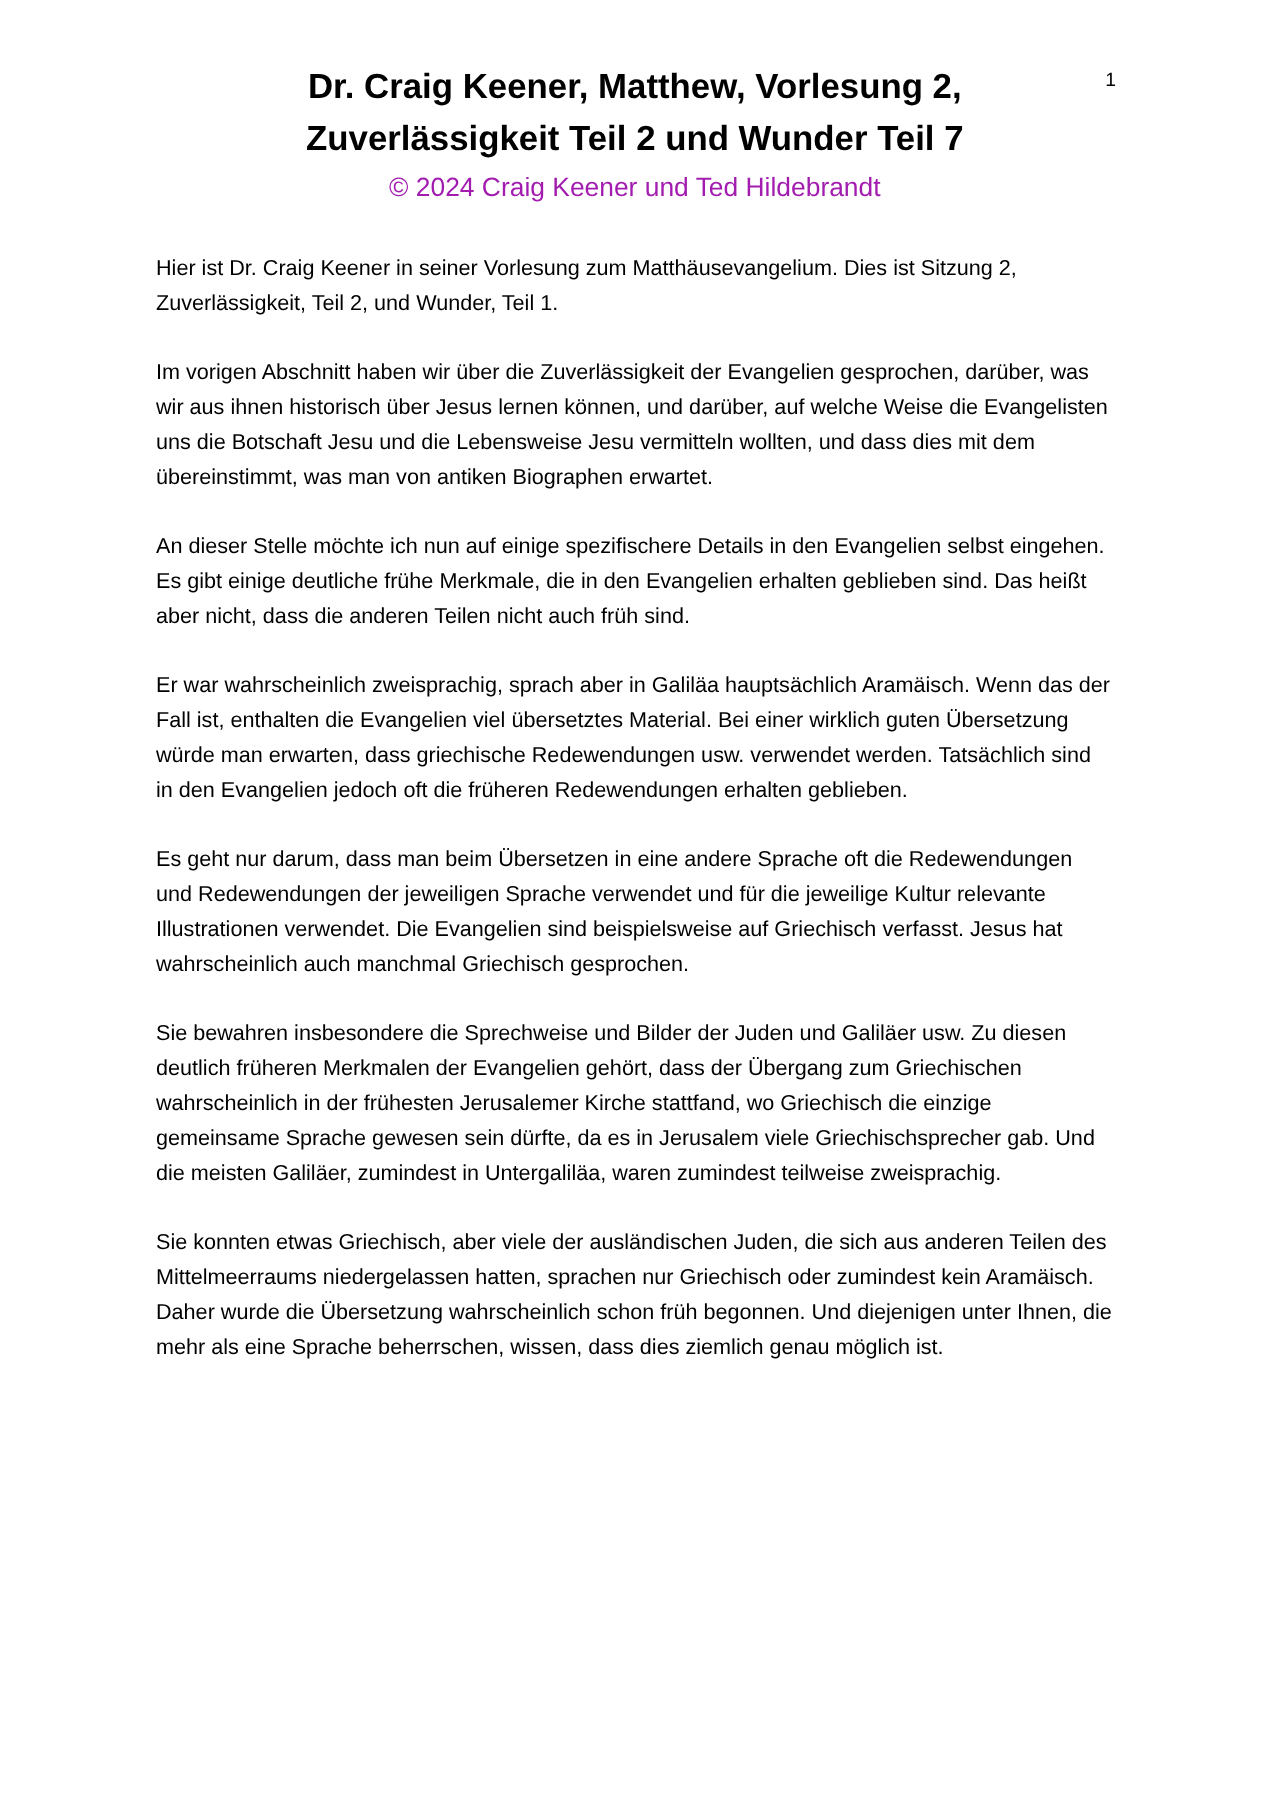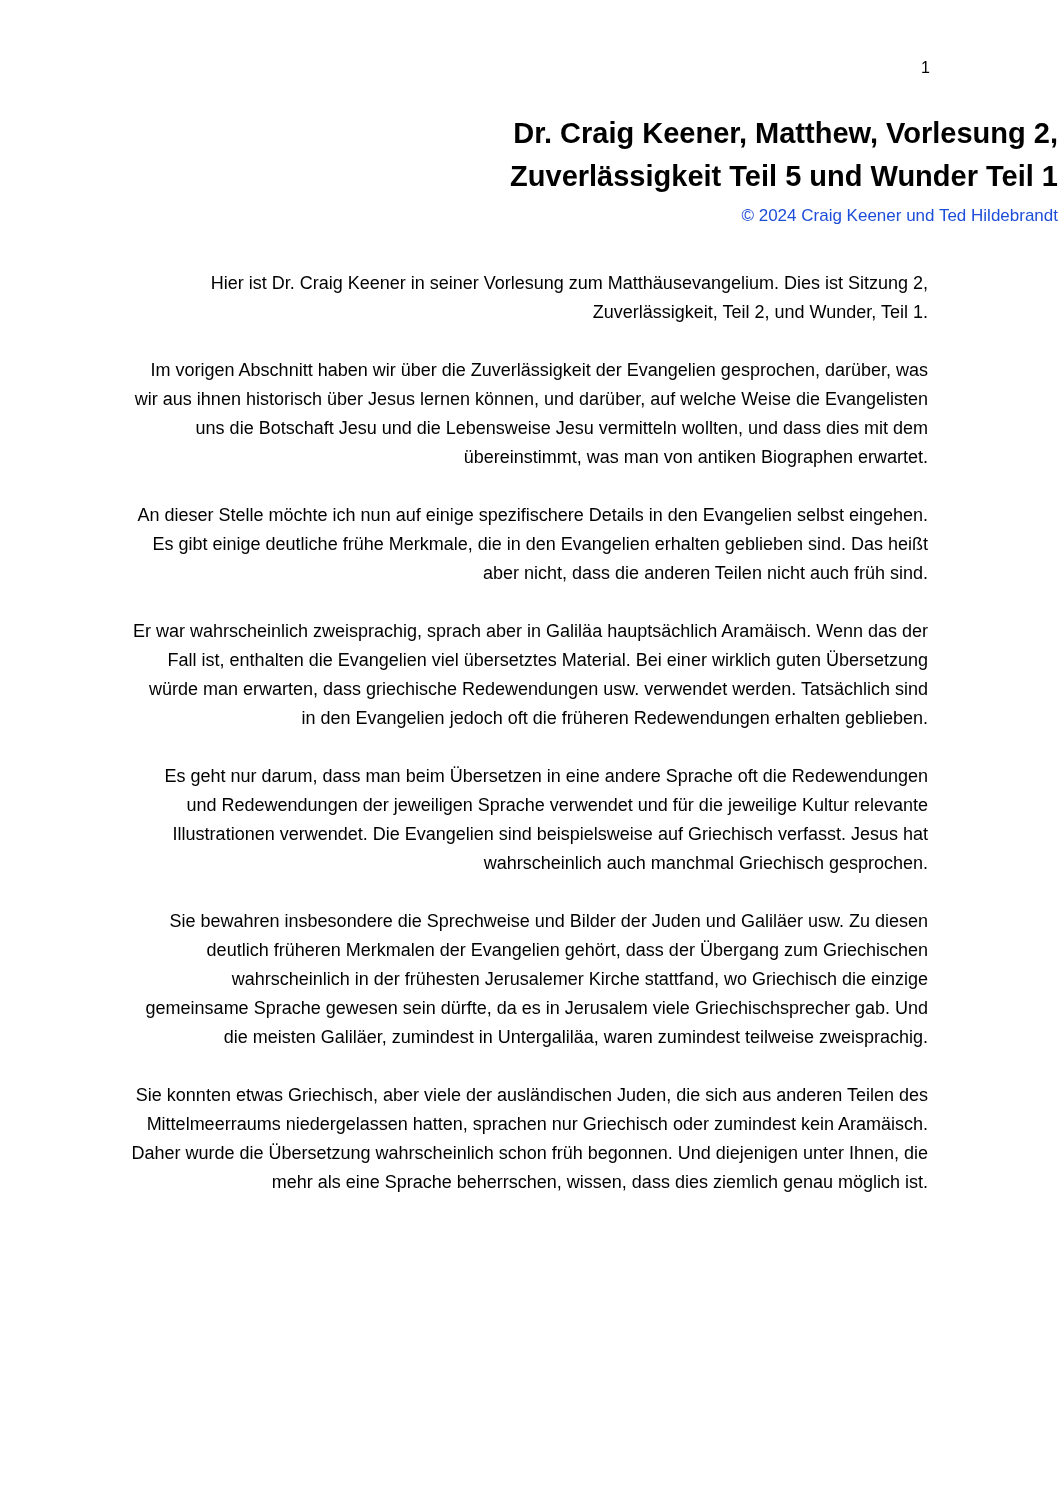--- a/index.html
+++ b/index.html
@@ -24,61 +24,61 @@
   }
   .page-number {
     position: absolute;
     top: 58px;
     right: 128px;
     font-size: 16px;
     line-height: 20px;
     color: #000000;
   }
   .doc-header {
-    padding-top: 112px;
-    text-align: right;
+    padding-top: 52px;
+    text-align: center;
   }
   .doc-title {
     margin: 0;
     font-size: 29px;
     font-weight: 700;
     line-height: 43px;
     color: #000000;
   }
   .title-line {
     display: block;
   }
   .copyright-line {
     margin-top: 7px;
-    font-size: 17px;
+    font-size: 22px;
     line-height: 22px;
-    color: #1d4ed8;
+    color: #a21caf;
   }
   .doc-body {
     margin: 42px 130px 0 130px;
     font-size: 18px;
     line-height: 29px;
-    text-align: right;
+    text-align: left;
     color: #000000;
   }
   .doc-body p {
     margin: 0 0 29px 0;
   }
 </style>
 </head>
 <body>
 
 <div class="page">
 
   <div class="page-number">1</div>
 
   <div class="doc-header">
     <h1 class="doc-title">
       <span class="title-line">Dr. Craig Keener, Matthew, Vorlesung 2,</span>
-      <span class="title-line">Zuverlässigkeit Teil 5 und Wunder Teil 1</span>
+      <span class="title-line">Zuverlässigkeit Teil 2 und Wunder Teil 7</span>
     </h1>
     <div class="copyright-line">© 2024 Craig Keener und Ted Hildebrandt</div>
   </div>
 
   <div class="doc-body">
     <p>Hier ist Dr. Craig Keener in seiner Vorlesung zum Matthäusevangelium. Dies ist Sitzung 2, Zuverlässigkeit, Teil 2, und Wunder, Teil 1.</p>
     <p>Im vorigen Abschnitt haben wir über die Zuverlässigkeit der Evangelien gesprochen, darüber, was wir aus ihnen historisch über Jesus lernen können, und darüber, auf welche Weise die Evangelisten uns die Botschaft Jesu und die Lebensweise Jesu vermitteln wollten, und dass dies mit dem übereinstimmt, was man von antiken Biographen erwartet.</p>
     <p>An dieser Stelle möchte ich nun auf einige spezifischere Details in den Evangelien selbst eingehen. Es gibt einige deutliche frühe Merkmale, die in den Evangelien erhalten geblieben sind. Das heißt aber nicht, dass die anderen Teilen nicht auch früh sind.</p>
     <p>Er war wahrscheinlich zweisprachig, sprach aber in Galiläa hauptsächlich Aramäisch. Wenn das der Fall ist, enthalten die Evangelien viel übersetztes Material. Bei einer wirklich guten Übersetzung würde man erwarten, dass griechische Redewendungen usw. verwendet werden. Tatsächlich sind in den Evangelien jedoch oft die früheren Redewendungen erhalten geblieben.</p>
     <p>Es geht nur darum, dass man beim Übersetzen in eine andere Sprache oft die Redewendungen und Redewendungen der jeweiligen Sprache verwendet und für die jeweilige Kultur relevante Illustrationen verwendet. Die Evangelien sind beispielsweise auf Griechisch verfasst. Jesus hat wahrscheinlich auch manchmal Griechisch gesprochen.</p>

